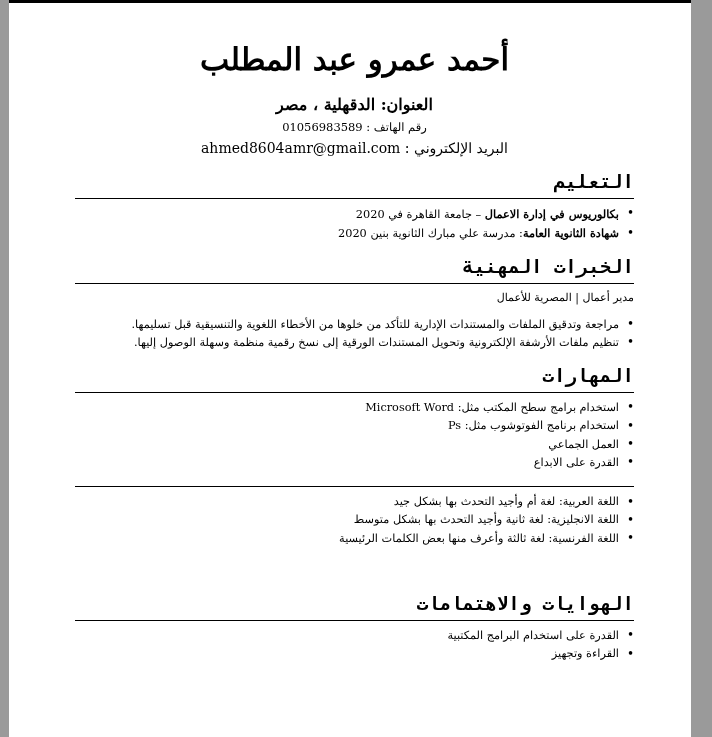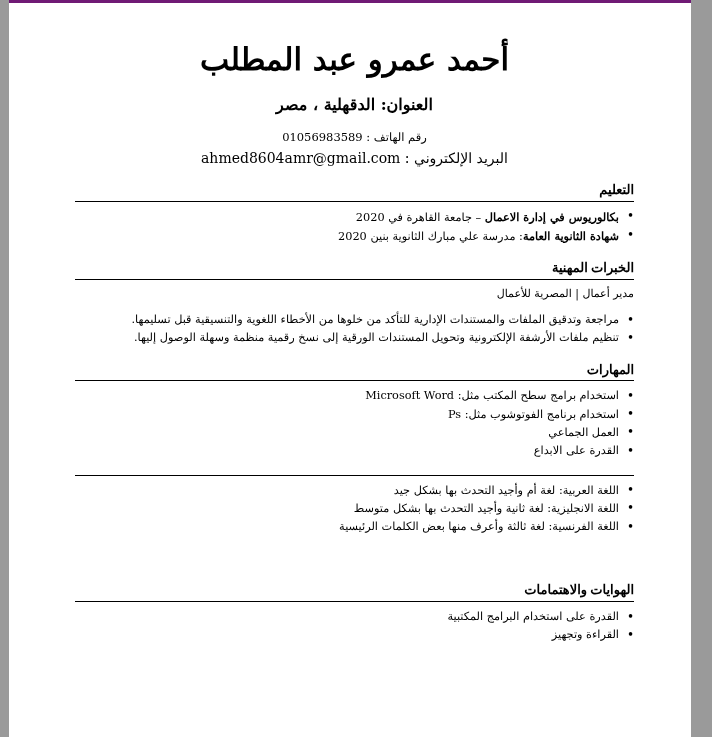--- a/index.html
+++ b/index.html
@@ -25,21 +25,21 @@
 
   
   .page {
     position: absolute;
     left: 9px;
     top: 0;
     width: 682px;
     height: 737px;
     background: #ffffff;
     box-sizing: border-box;
-    border-top: 3px solid #701a75;
+    border-top: 3px solid #000000;
     overflow: hidden;
   }
   .page-inner {
     padding: 0 57px 0 66px; 
     box-sizing: border-box;
     height: 100%;
   }
 
   
   .cv-name {
@@ -61,41 +61,41 @@
     font-family: "DejaVu Serif", serif;
     color: #000;
     line-height: 1.45;
   }
   .contact-line.address {
     font-size: 16px;
     font-weight: bold;
   }
   .contact-line.phone {
     font-size: 11.5px;
-    margin-top: 13px;
+    margin-top: 3px;
   }
   .contact-line.email {
     font-size: 14px;
     margin-top: 2px;
   }
   .ltr-frag {
     direction: ltr;
     unicode-bidi: embed;
     display: inline-block;
   }
 
   
   .section {
     margin-top: 14px;
   }
   .section-title {
     text-align: right;
-    font-family: Liberation Serif, serif;
-    font-weight: bold;
-    font-size: 13px;
+    font-family: Liberation Mono, monospace;
+    font-weight: bold;
+    font-size: 19px;
     color: #000;
     margin: 0 0 3px 0;
     line-height: 1.2;
   }
   .section-rule {
     border: none;
     border-top: 1.4px solid #000;
     margin: 0 0 6px 0;
     width: 100%;
   }

